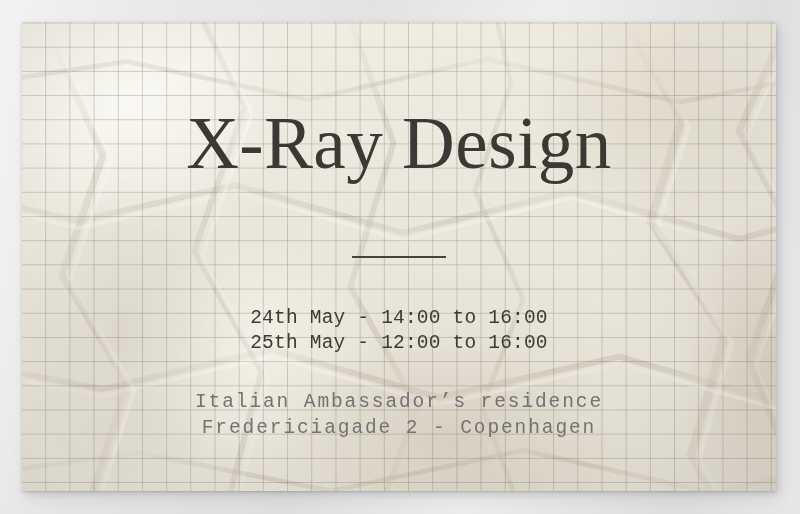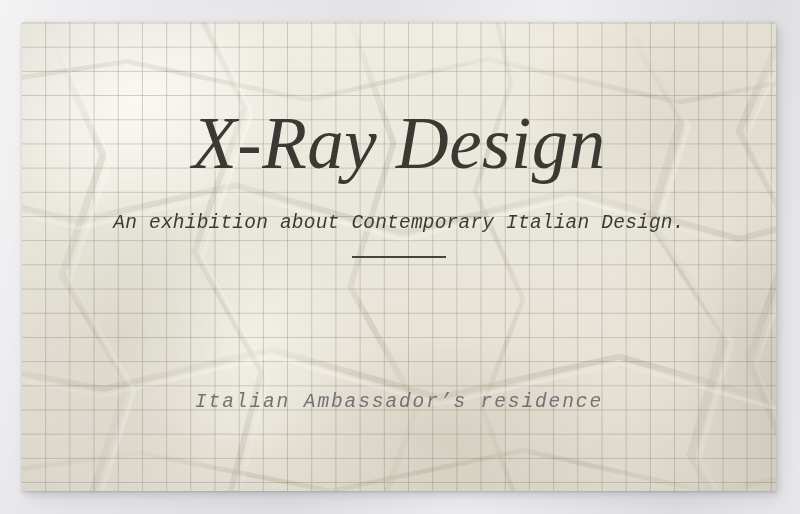--- a/index.html
+++ b/index.html
@@ -15,21 +15,20 @@
   }
 
   
   #poster-scene {
     position: relative;
     width: 800px;
     height: 514px;
     background:
       radial-gradient(ellipse 900px 700px at 38% 30%,
                       #eeeef0 0%, #e6e6e9 45%, #dcdcdf 100%);
-    font-style: italic;
   }
 
   
   #poster-scene::before {
     content: "";
     position: absolute;
     inset: 0;
     background:
       linear-gradient(100deg,
         rgba(255,255,255,0.50) 0%,
@@ -246,24 +245,28 @@
       <path d="M 206 16 L 254 116 L 212 236 L 268 336 L 236 461" stroke="url(#hg1)" stroke-width="3" fill="none"></path>
       <path d="M 706 46 L 666 136 L 711 221 L 674 326 L 718 436" stroke="url(#hg2)" stroke-width="3" fill="none"></path>
     </svg>
 
     <div class="paper-vignette"></div>
 
     <div id="poster-content">
 
       <h1 id="poster-title">X-Ray Design</h1>
 
-      <p id="poster-subtitle">An exhibition about Contemporary Italian Design.</p>
 
       <div id="poster-divider"></div>
 
+      <div id="schedule-block">
+        <span class="text-line">24th May - 14:00 to 16:00</span>
+        <span class="text-line">25th May - 12:00 to 16:00</span>
+      </div>
 
       <div id="venue-block">
         <span class="text-line">Italian Ambassador’s residence</span>
+        <span class="text-line">Fredericiagade 2 - Copenhagen</span>
       </div>
 
     </div>
   </div>
 </div>
 
 </body></html>

